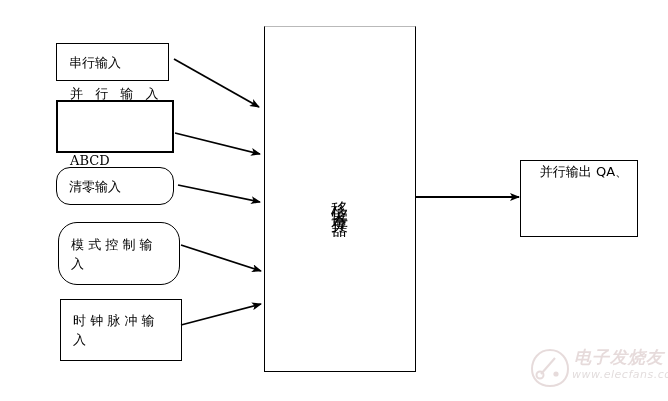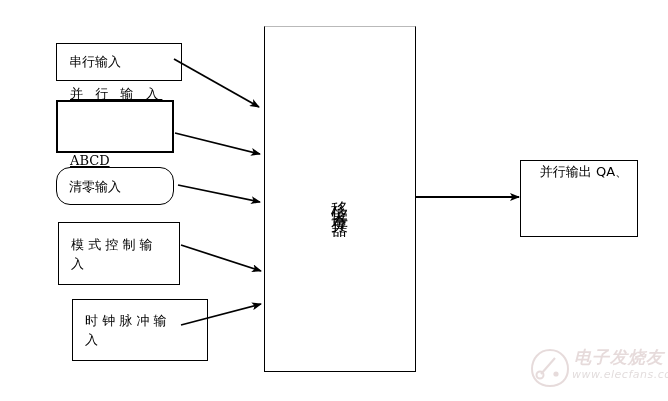--- a/index.html
+++ b/index.html
@@ -41,25 +41,25 @@
     letter-spacing: 4px;
   }
   .box .line.latin {
     font-family: "DejaVu Serif", "Liberation Serif", serif;
     font-size: 13px;
     letter-spacing: 0px;
     margin-top: 48px;
   }
 
   
-  #box-serial-input   { left: 56px;  top: 43px;  width: 126px; height: 38px; font-family: Liberation Mono, monospace; }
-  #box-parallel-input { left: 56px;  top: 100px; width: 118px; height: 53px; text-decoration: underline; }
+  #box-serial-input   { left: 56px;  top: 43px;  width: 113px; height: 38px; }
+  #box-parallel-input { left: 56px;  top: 100px; width: 118px; height: 53px; }
   #box-clear-input    { left: 56px;  top: 167px; width: 118px; height: 38px; border-radius: 14px; }
-  #box-mode-input     { left: 58px;  top: 222px; width: 122px; height: 63px; }
-  #box-clock-input    { left: 72px;  top: 299px; width: 136px; height: 62px; }
+  #box-mode-input     { left: 58px;  top: 222px; width: 122px; height: 63px; border-radius: 19px; }
+  #box-clock-input    { left: 60px;  top: 299px; width: 122px; height: 62px; }
 
   
   #box-shift-register {
     position: absolute;
     left: 264px;
     top: 26px;
     width: 152px;
     height: 346px;
     box-sizing: border-box;
     background: #ffffff;

